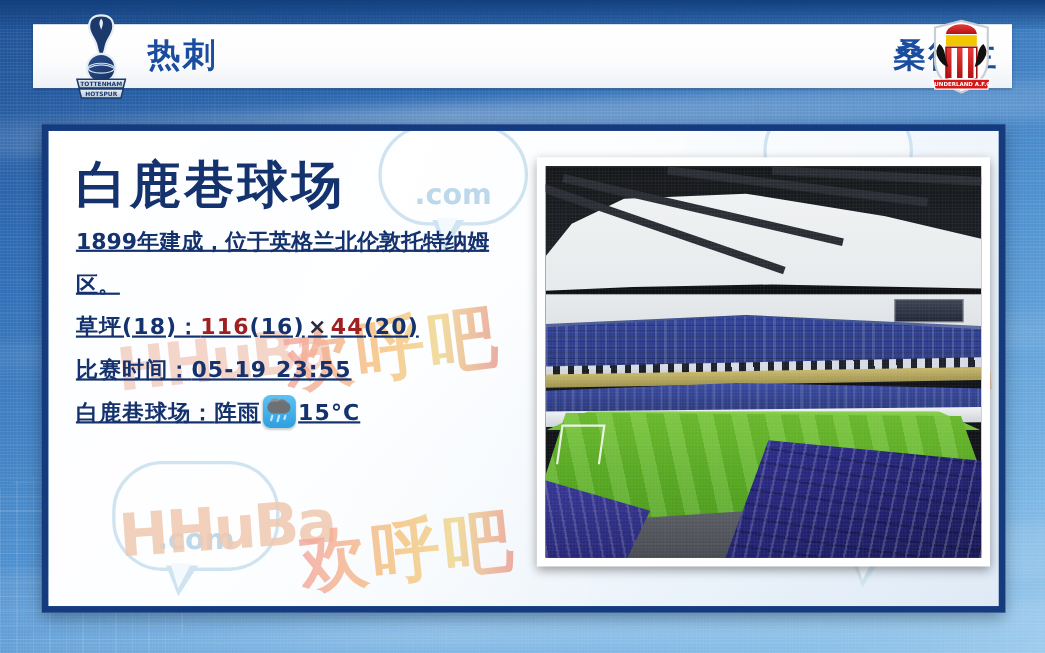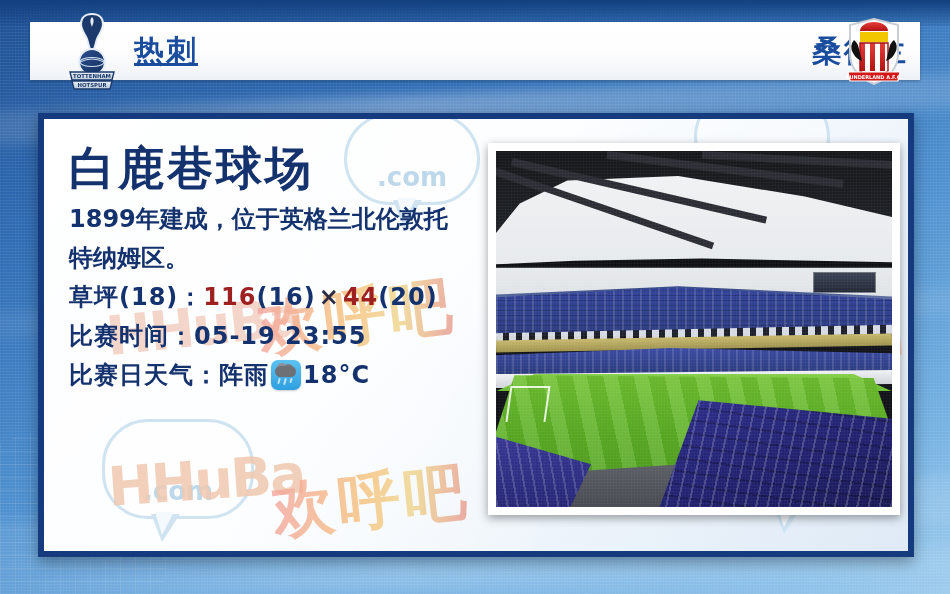--- a/index.html
+++ b/index.html
@@ -51,21 +51,21 @@
     position:absolute; left:30px; top:22px; width:890px; height:58px;
     background:linear-gradient(180deg,#ffffff 0%,#fdfdfe 55%,#eef2f7 100%);
     box-shadow:0 1px 3px rgba(0,0,0,.28);
     display:flex; align-items:center;
   }
   .team-name {
     font-size:30px; font-weight:bold; color:#1b4d9e;
     letter-spacing:2px; line-height:1;
     text-shadow:0 1px 0 rgba(255,255,255,.9);
   }
-  #home-name { margin-left:104px;text-decoration:underline; }
+  #home-name { margin-left:104px; }
   #away-block { margin-left:auto; display:flex; align-items:center; }
   #away-name { margin-right:12px; }
 
   
   .crest { position:absolute; }
   #home-crest { left:66px; top:12px; width:52px; height:80px; z-index:6; }
   #away-crest { left:838px; top:16px; width:72px; height:72px; z-index:6; }
 
   
   #panel {
@@ -125,22 +125,22 @@
   #wm-hhb-1 { left:214px; top:156px; transform:rotate(-7deg); }
   #wm-hhb-2 { left:228px; top:340px; transform:rotate(-6deg); }
 
   
   #info { position:absolute; left:25px; top:24px; width:420px; z-index:4; }
   #stadium-title {
     font-size:46px; font-weight:bold; color:#14326e; letter-spacing:3px;
     line-height:1.1; margin-bottom:6px;
   }
   .info-line {
-    font-size:24px; font-weight:bold; color:#14326e;
-    line-height:39px; letter-spacing:1px; white-space:nowrap;
+    font-size:20px; font-weight:bold; color:#14326e;
+    line-height:39px; letter-spacing:1px; white-space:nowrap;text-decoration:underline;
   }
   #stadium-desc { white-space:normal; width:400px; letter-spacing:0px; }
   .val-red { color:#9e2020; }
   .val-blue { color:#14326e; }
   .mult { color:#2b2b44; padding:0 3px; }
 
   
   .wx-icon {
     display:inline-block; width:30px; height:30px; vertical-align:-7px;
     margin:0 2px; border-radius:7px;
@@ -384,28 +384,28 @@
 
     <div class="info-line">
       <span>草坪(18)：</span><span class="val-red">116</span><span class="val-blue">(16)</span><span class="mult">×</span><span class="val-red">44</span><span class="val-blue">(20)</span>
     </div>
 
     <div class="info-line">
       <span>比赛时间：</span><span class="val-blue">05-19 23:55</span>
     </div>
 
     <div class="info-line">
-      <span>比赛日天气：</span><span>阵雨</span><span class="wx-icon">
+      <span>白鹿巷球场：</span><span>阵雨</span><span class="wx-icon">
         <span class="cloud-puff-a"></span>
         <span class="cloud-puff-b"></span>
         <span class="cloud-main"></span>
         <span class="rain"></span>
         <span class="rain r2"></span>
         <span class="rain r3"></span>
-      </span><span>18°C</span>
+      </span><span>15°C</span>
     </div>
   </div>
 
   <div id="photo-frame">
     <div id="stadium-photo">
       <div class="ph ph-sky"></div>
       <div class="ph ph-scoreboard"></div>
       <div class="ph ph-standtop"></div>
       <div class="ph ph-seats-upper"></div>
       <div class="ph ph-roof"></div>

